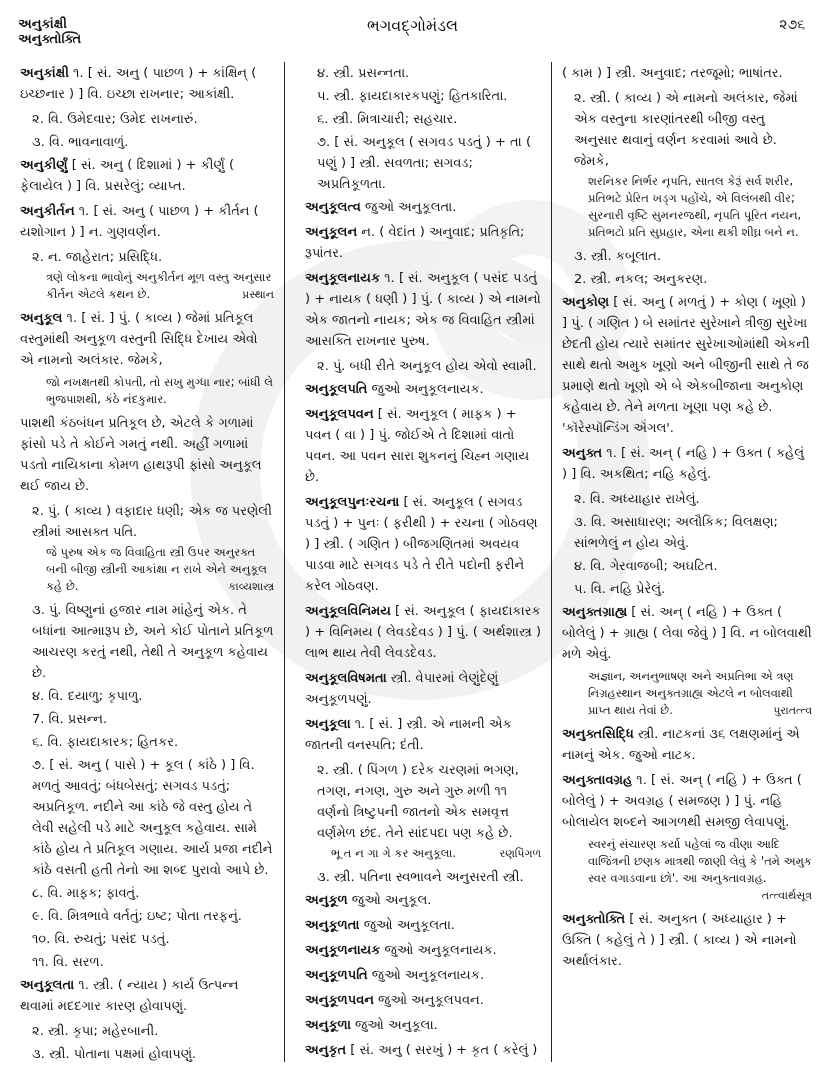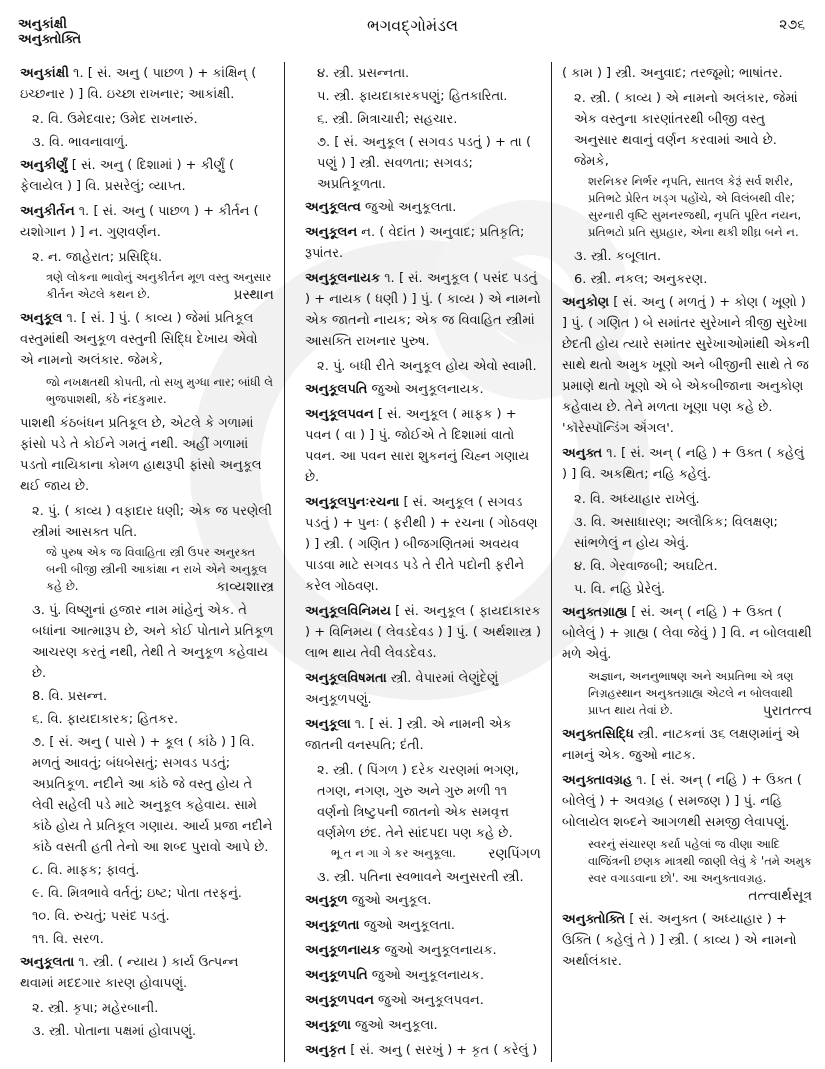--- a/index.html
+++ b/index.html
@@ -100,21 +100,21 @@
       margin: 0 0 2px 0;
     }
     .quote {
       font-size: 11.5px;
       line-height: 17px;
       padding-left: 26px;
       margin: 2px 0 4px 0;
     }
     .src {
       float: right;
-      font-size: 14px;
+      font-size: 11px;
     }
     .quote::after { content: ""; display: block; clear: both; }
   </style>
 </head>
 <body>
 
 <div class="watermark"></div>
 <div class="watermark2"></div>
 
 <div class="header">
@@ -134,21 +134,22 @@
       <div class="entry"><span class="hw">અનુકીર્ણું</span><span> [ સં. અનુ ( દિશામાં ) + કીર્ણું ( ફેલાયેલ ) ] વિ. પ્રસરેલું; વ્યાપ્ત.</span></div>
       <div class="entry"><span class="hw">અનુકીર્તન</span><span> ૧. [ સં. અનુ ( પાછળ ) + કીર્તન ( યશોગાન ) ] ન. ગુણવર્ણન.</span></div>
       <div class="sense">૨. ન. જાહેરાત; પ્રસિદ્ધિ.</div>
       <div class="quote"><span>ત્રણે લોકના ભાવોનું અનુકીર્તન મૂળ વસ્તુ અનુસાર કીર્તન એટલે કથન છે.</span><span class="src">પ્રસ્થાન</span></div>
       <div class="entry"><span class="hw">અનુકૂલ</span><span> ૧. [ સં. ] પું. ( કાવ્ય ) જેમાં પ્રતિકૂલ વસ્તુમાંથી અનુકૂળ વસ્તુની સિદ્ધિ દેખાય એવો એ નામનો અલંકાર. જેમકે,</span></div>
       <div class="quote"><span>જો નખક્ષતથી કોપતી, તો સખુ મુગ્ધા નાર; બાંધી લે ભુજપાશથી, કંઠે નંદકુમાર.</span></div>
       <div class="entry">પાશથી કંઠબંધન પ્રતિકૂલ છે, એટલે કે ગળામાં ફાંસો પડે તે કોઈને ગમતું નથી. અહીં ગળામાં પડતો નાયિકાના કોમળ હાથરૂપી ફાંસો અનુકૂલ થઈ જાય છે.</div>
       <div class="sense">૨. પું. ( કાવ્ય ) વફાદાર ધણી; એક જ પરણેલી સ્ત્રીમાં આસક્ત પતિ.</div>
       <div class="quote"><span>જે પુરુષ એક જ વિવાહિતા સ્ત્રી ઉપર અનુરક્ત બની બીજી સ્ત્રીની આકાંક્ષા ન રાખે એને અનુકૂલ કહે છે.</span><span class="src">કાવ્યશાસ્ત્ર</span></div>
       <div class="sense">૩. પું. વિષ્ણુનાં હજાર નામ માંહેનું એક. તે બધાંના આત્મારૂપ છે, અને કોઈ પોતાને પ્રતિકૂળ આચરણ કરતું નથી, તેથી તે અનુકૂળ કહેવાય છે.</div>
-      <div class="sense">8. વિ. પ્રસન્ન.</div>
+      <div class="sense">૪. વિ. દયાળુ; કૃપાળુ.</div>
+      <div class="sense">7. વિ. પ્રસન્ન.</div>
       <div class="sense">૬. વિ. ફાયદાકારક; હિતકર.</div>
       <div class="sense">૭. [ સં. અનુ ( પાસે ) + કૂલ ( કાંઠે ) ] વિ. મળતું આવતું; બંધબેસતું; સગવડ પડતું; અપ્રતિકૂળ. નદીને આ કાંઠે જે વસ્તુ હોય તે લેવી સહેલી પડે માટે અનુકૂલ કહેવાય. સામે કાંઠે હોય તે પ્રતિકૂલ ગણાય. આર્ય પ્રજા નદીને કાંઠે વસતી હતી તેનો આ શબ્દ પુરાવો આપે છે.</div>
       <div class="sense">૮. વિ. માફક; ફાવતું.</div>
       <div class="sense">૯. વિ. મિત્રભાવે વર્તતું; ઇષ્ટ; પોતા તરફનું.</div>
       <div class="sense">૧૦. વિ. રુચતું; પસંદ પડતું.</div>
       <div class="sense">૧૧. વિ. સરળ.</div>
       <div class="entry"><span class="hw">અનુકૂલતા</span><span> ૧. સ્ત્રી. ( ન્યાય ) કાર્ય ઉત્પન્ન થવામાં મદદગાર કારણ હોવાપણું.</span></div>
       <div class="sense">૨. સ્ત્રી. કૃપા; મહેરબાની.</div>
       <div class="sense">૩. સ્ત્રી. પોતાના પક્ષમાં હોવાપણું.</div>
     </div>
@@ -177,21 +178,21 @@
       <div class="entry"><span class="hw">અનુકૂળપવન</span><span> જુઓ અનુકૂલપવન.</span></div>
       <div class="entry"><span class="hw">અનુકૂળા</span><span> જુઓ અનુકૂલા.</span></div>
       <div class="entry"><span class="hw">અનુકૃત</span><span> [ સં. અનુ ( સરખું ) + કૃત ( કરેલું ) ] વિ. નકલ કરેલું.</span></div>
       <div class="entry"><span class="hw">અનુકૃતિ</span><span> ૧. [ સં. અનુ ( સરખું ) + કૃતિ</span></div>
     </div>
   <div class="col col-3">
       <div class="entry">( કામ ) ] સ્ત્રી. અનુવાદ; તરજૂમો; ભાષાંતર.</div>
       <div class="sense">૨. સ્ત્રી. ( કાવ્ય ) એ નામનો અલંકાર, જેમાં એક વસ્તુના કારણાંતરથી બીજી વસ્તુ અનુસાર થવાનું વર્ણન કરવામાં આવે છે. જેમકે,</div>
       <div class="quote"><span>શરનિકર નિર્ભર નૃપતિ, સાતલ કેરૂં સર્વ શરીર, પ્રતિભટે પ્રેરિત ખડ્ગ પહોંચે, એ વિલંબથી વીર; સુરનારી વૃષ્ટિ સુમનરજથી, નૃપતિ પૂરિત નયન, પ્રતિભટો પ્રતિ સુપ્રહાર, એના થકી શીઘ્ર બને ન.</span></div>
       <div class="sense">૩. સ્ત્રી. કબૂલાત.</div>
-      <div class="sense">6. સ્ત્રી. નકલ; અનુકરણ.</div>
+      <div class="sense">2. સ્ત્રી. નકલ; અનુકરણ.</div>
       <div class="entry"><span class="hw">અનુકોણ</span><span> [ સં. અનુ ( મળતું ) + કોણ ( ખૂણો ) ] પું. ( ગણિત ) બે સમાંતર સુરેખાને ત્રીજી સુરેખા છેદતી હોય ત્યારે સમાંતર સુરેખાઓમાંથી એકની સાથે થતો અમુક ખૂણો અને બીજીની સાથે તે જ પ્રમાણે થતો ખૂણો એ બે એકબીજાના અનુકોણ કહેવાય છે. તેને મળતા ખૂણા પણ કહે છે. 'કૉરેસ્પૉન્ડિંગ ઍંગલ'.</span></div>
       <div class="entry"><span class="hw">અનુક્ત</span><span> ૧. [ સં. અન્ ( નહિ ) + ઉક્ત ( કહેલું ) ] વિ. અકથિત; નહિ કહેલું.</span></div>
       <div class="sense">૨. વિ. અધ્યાહાર રાખેલું.</div>
       <div class="sense">૩. વિ. અસાધારણ; અલૌકિક; વિલક્ષણ; સાંભળેલું ન હોય એવું.</div>
       <div class="sense">૪. વિ. ગેરવાજબી; અઘટિત.</div>
       <div class="sense">૫. વિ. નહિ પ્રેરેલું.</div>
       <div class="entry"><span class="hw">અનુક્તગ્રાહ્ય</span><span> [ સં. અન્ ( નહિ ) + ઉક્ત ( બોલેલું ) + ગ્રાહ્ય ( લેવા જેવું ) ] વિ. ન બોલવાથી મળે એવું.</span></div>
       <div class="quote"><span>અજ્ઞાન, અનનુભાષણ અને અપ્રતિભા એ ત્રણ નિગ્રહસ્થાન અનુક્તગ્રાહ્ય એટલે ન બોલવાથી પ્રાપ્ત થાય તેવાં છે.</span><span class="src">પુરાતત્ત્વ</span></div>
       <div class="entry"><span class="hw">અનુક્તસિદ્ધિ</span><span> સ્ત્રી. નાટકનાં ૩૬ લક્ષણમાંનું એ નામનું એક. જુઓ નાટક.</span></div>
       <div class="entry"><span class="hw">અનુક્તાવગ્રહ</span><span> ૧. [ સં. અન્ ( નહિ ) + ઉક્ત ( બોલેલું ) + અવગ્રહ ( સમજણ ) ] પું. નહિ બોલાયેલ શબ્દને આગળથી સમજી લેવાપણું.</span></div>

